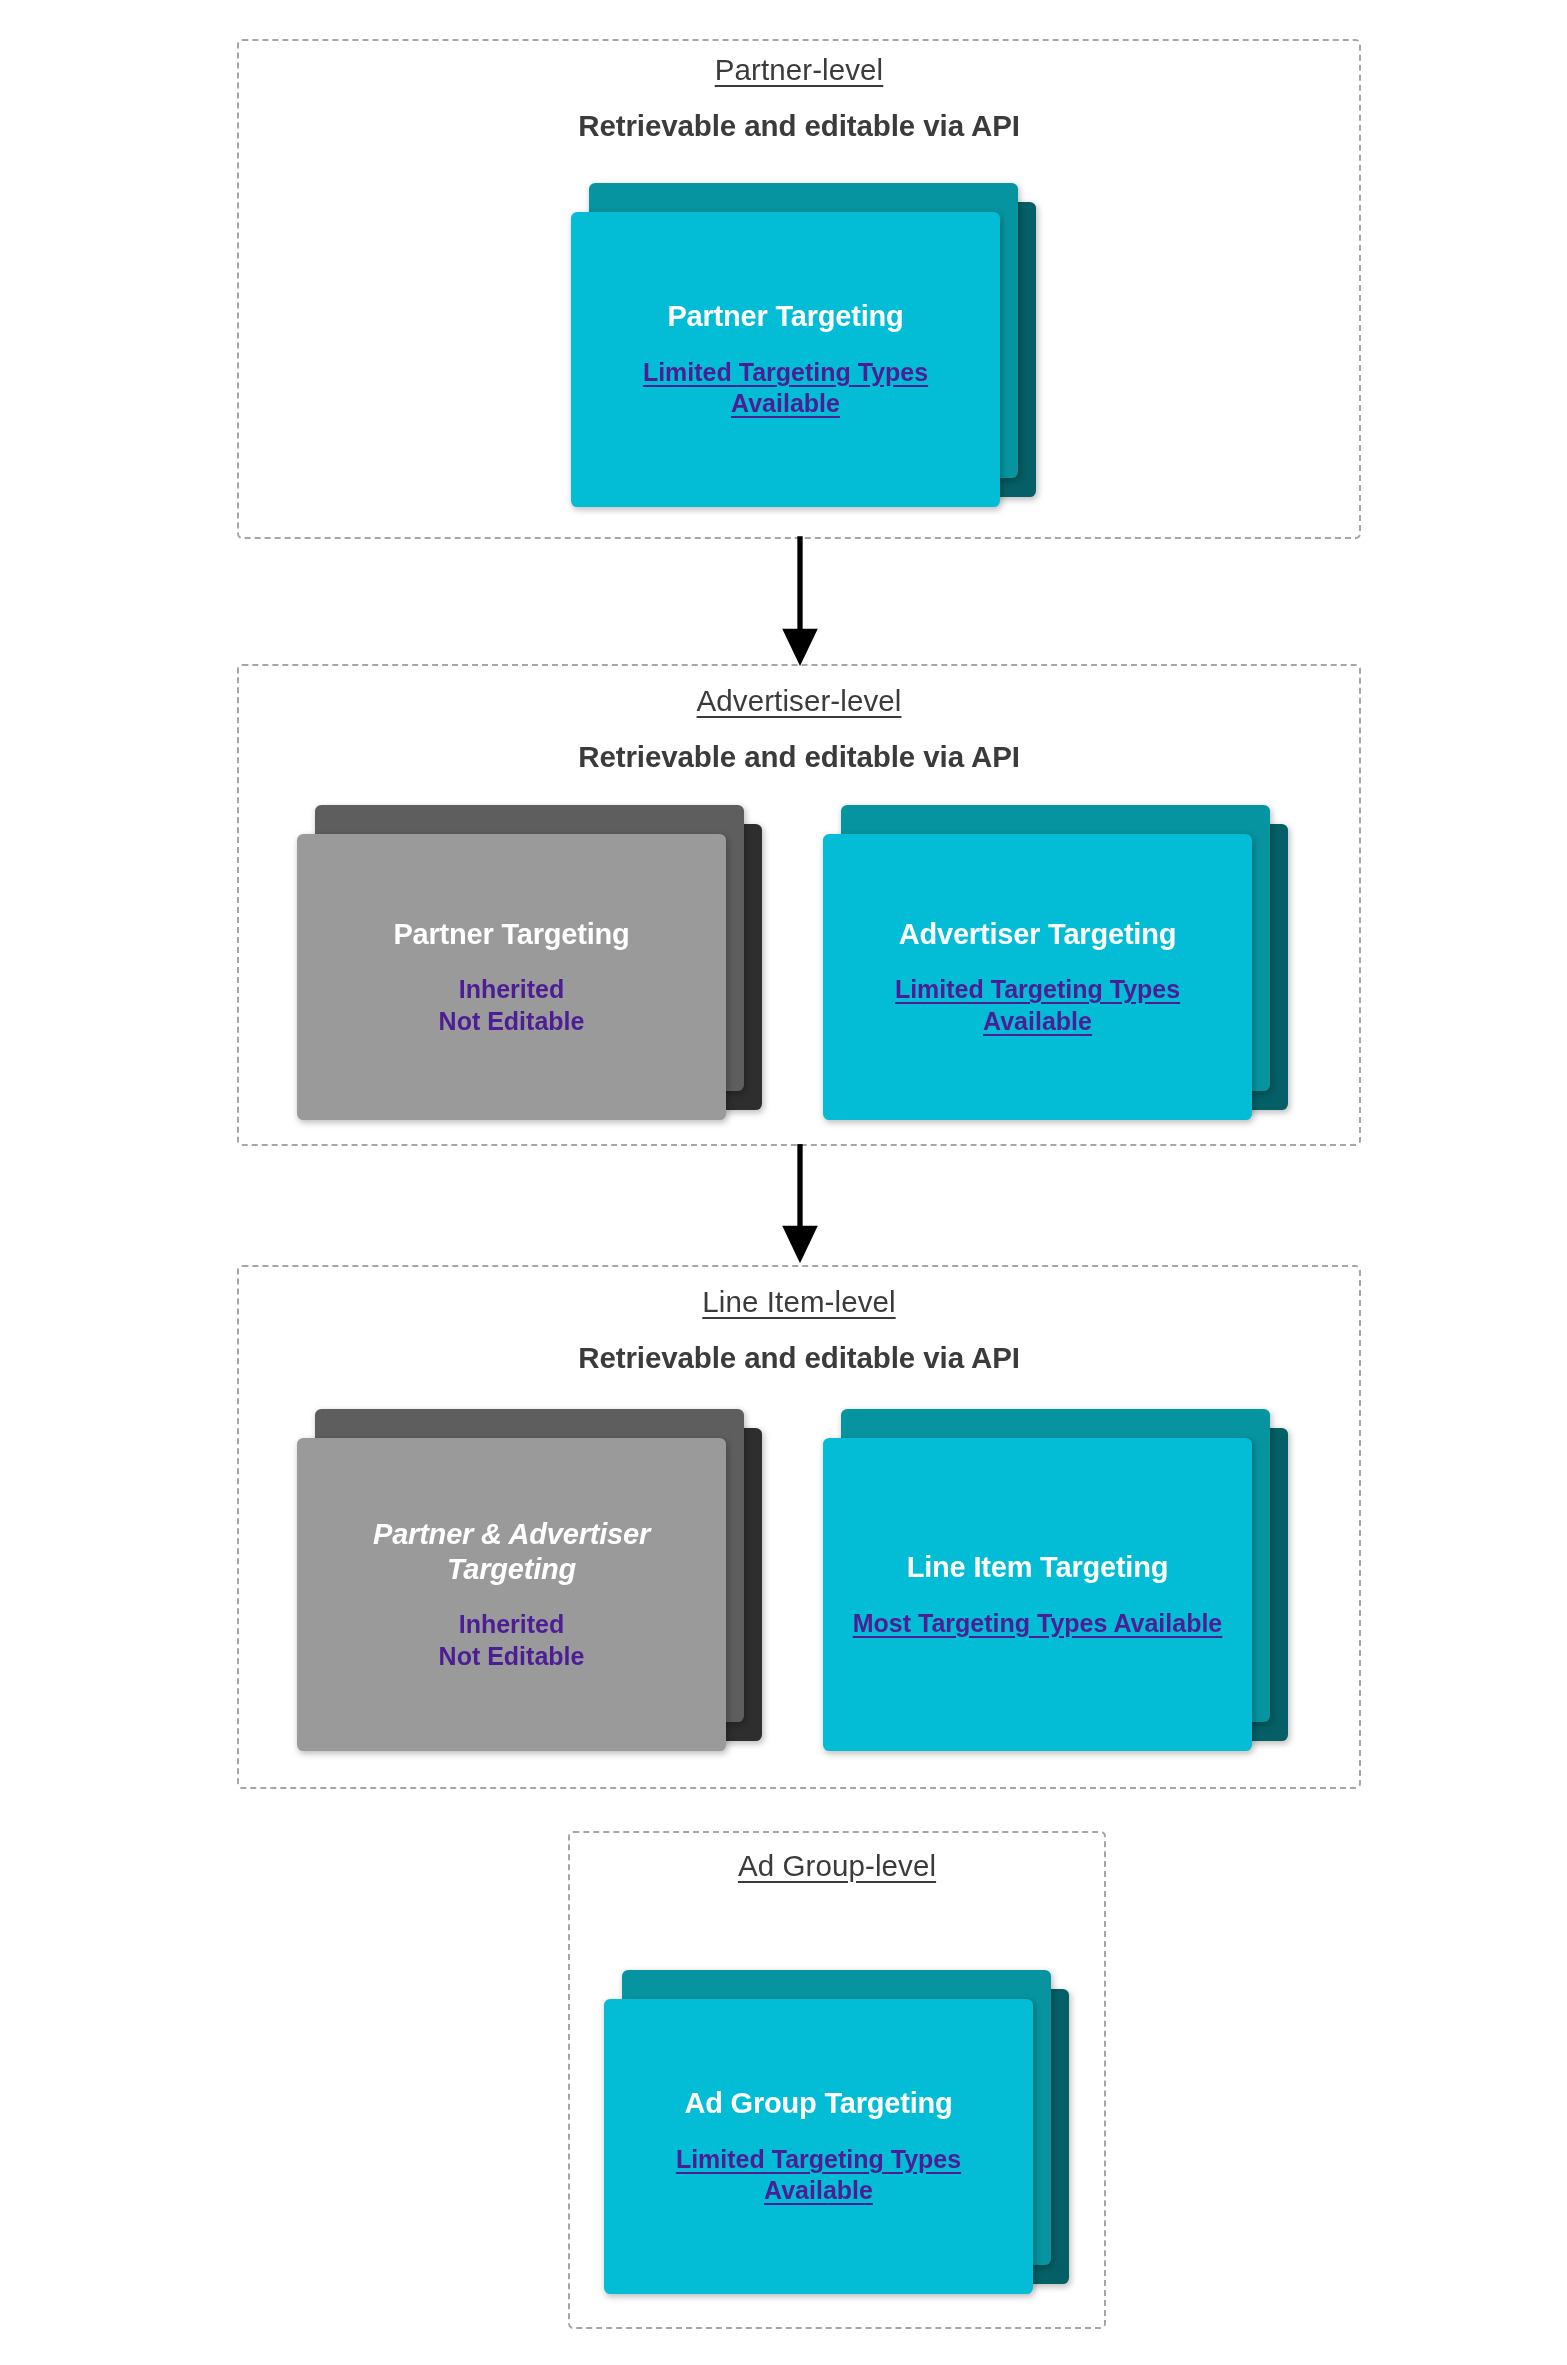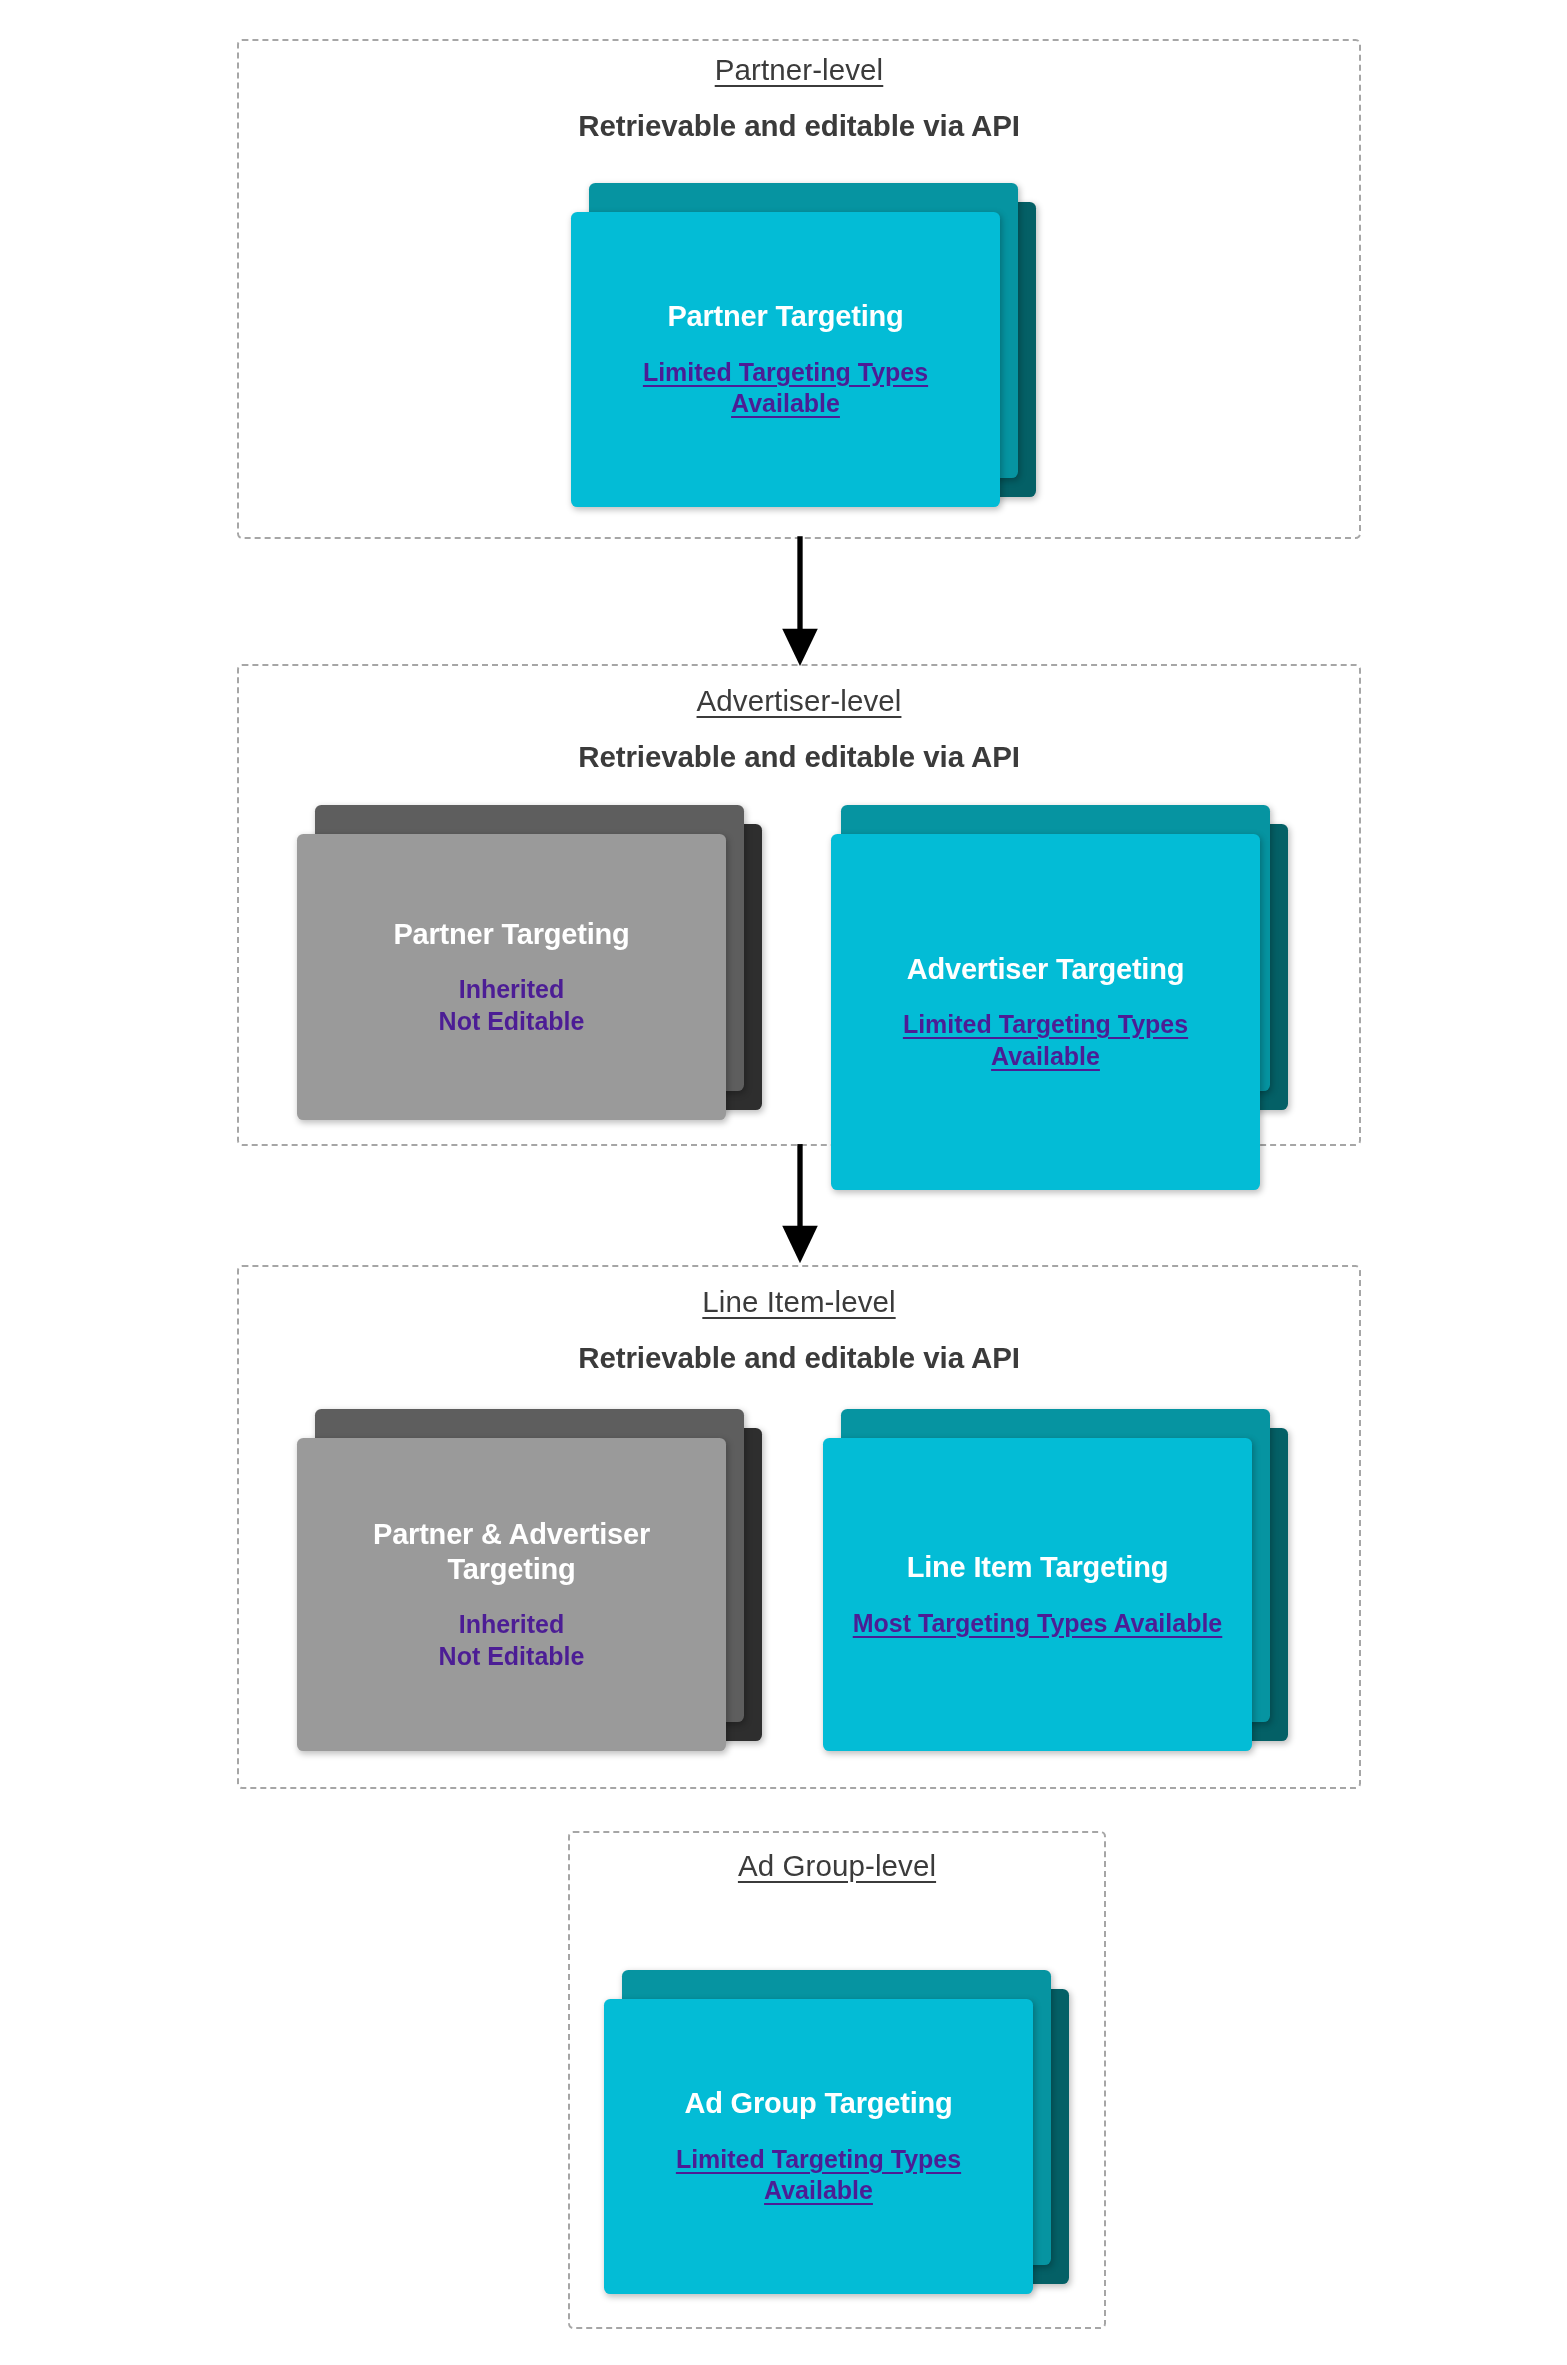--- a/index.html
+++ b/index.html
@@ -154,21 +154,21 @@
       <div class="card-layer front" style="left:0px; top:0px; width:429px; height:286px;">
         <div class="card-title">Partner Targeting</div>
         <div class="card-note plain" style="white-space:pre-line;">Inherited
 Not Editable</div>
       </div>
     </div>
 
     <div class="card-stack cyan" style="left:584px; top:120px; width:482px; height:332px;">
       <div class="card-layer back" style="left:36px; top:38px; width:429px; height:286px;"></div>
       <div class="card-layer mid" style="left:18px; top:19px; width:429px; height:286px;"></div>
-      <div class="card-layer front" style="left:8px; top:0px; width:429px; height:356px;">
+      <div class="card-layer front" style="left:0px; top:0px; width:429px; height:286px;">
         <div class="card-title">Advertiser Targeting</div>
         <div class="card-note">Limited Targeting Types Available</div>
       </div>
     </div>
   </div>
 
   <svg class="connector" style="left:768px; top:1144px;" width="64" height="121" viewBox="0 0 72 136">
     <line x1="36" y1="0" x2="36" y2="106" stroke="#000000" stroke-width="6"></line>
     <polygon points="36,134 16,92 56,92" fill="#000000"></polygon>
   </svg>
@@ -177,21 +177,21 @@
 
     <div class="level-head" style="top:18px;">
       <span class="level-title">Line Item-level</span>
       <span class="level-sub">Retrievable and editable via API</span>
     </div>
 
     <div class="card-stack gray" style="left:58px; top:123px; width:482px; height:359px;">
       <div class="card-layer back" style="left:36px; top:38px; width:429px; height:313px;"></div>
       <div class="card-layer mid" style="left:18px; top:19px; width:429px; height:313px;"></div>
       <div class="card-layer front" style="left:0px; top:0px; width:429px; height:313px;">
-        <div class="card-title" style="max-width:357px;">Partner &amp; Advertiser Targeting</div>
+        <div class="card-title" style="max-width:357px;font-style:italic;">Partner &amp; Advertiser Targeting</div>
         <div class="card-note plain" style="white-space:pre-line;">Inherited
 Not Editable</div>
       </div>
     </div>
 
     <div class="card-stack cyan" style="left:584px; top:123px; width:482px; height:359px;">
       <div class="card-layer back" style="left:36px; top:38px; width:429px; height:313px;"></div>
       <div class="card-layer mid" style="left:18px; top:19px; width:429px; height:313px;"></div>
       <div class="card-layer front" style="left:0px; top:0px; width:429px; height:313px;">
         <div class="card-title">Line Item Targeting</div>

